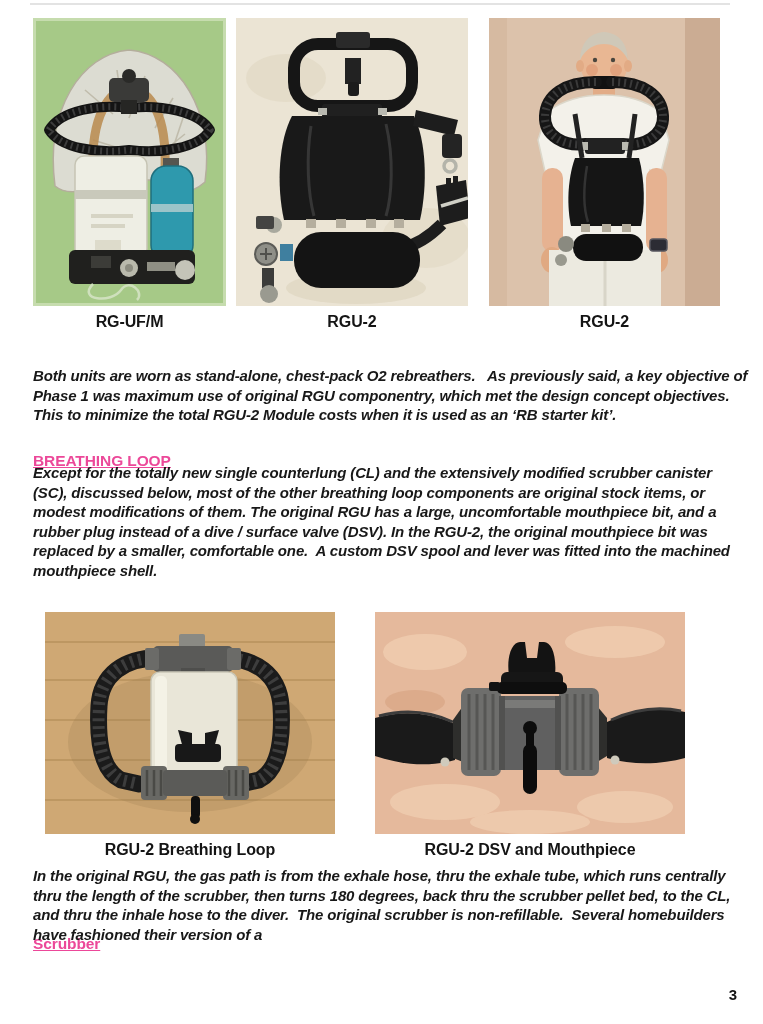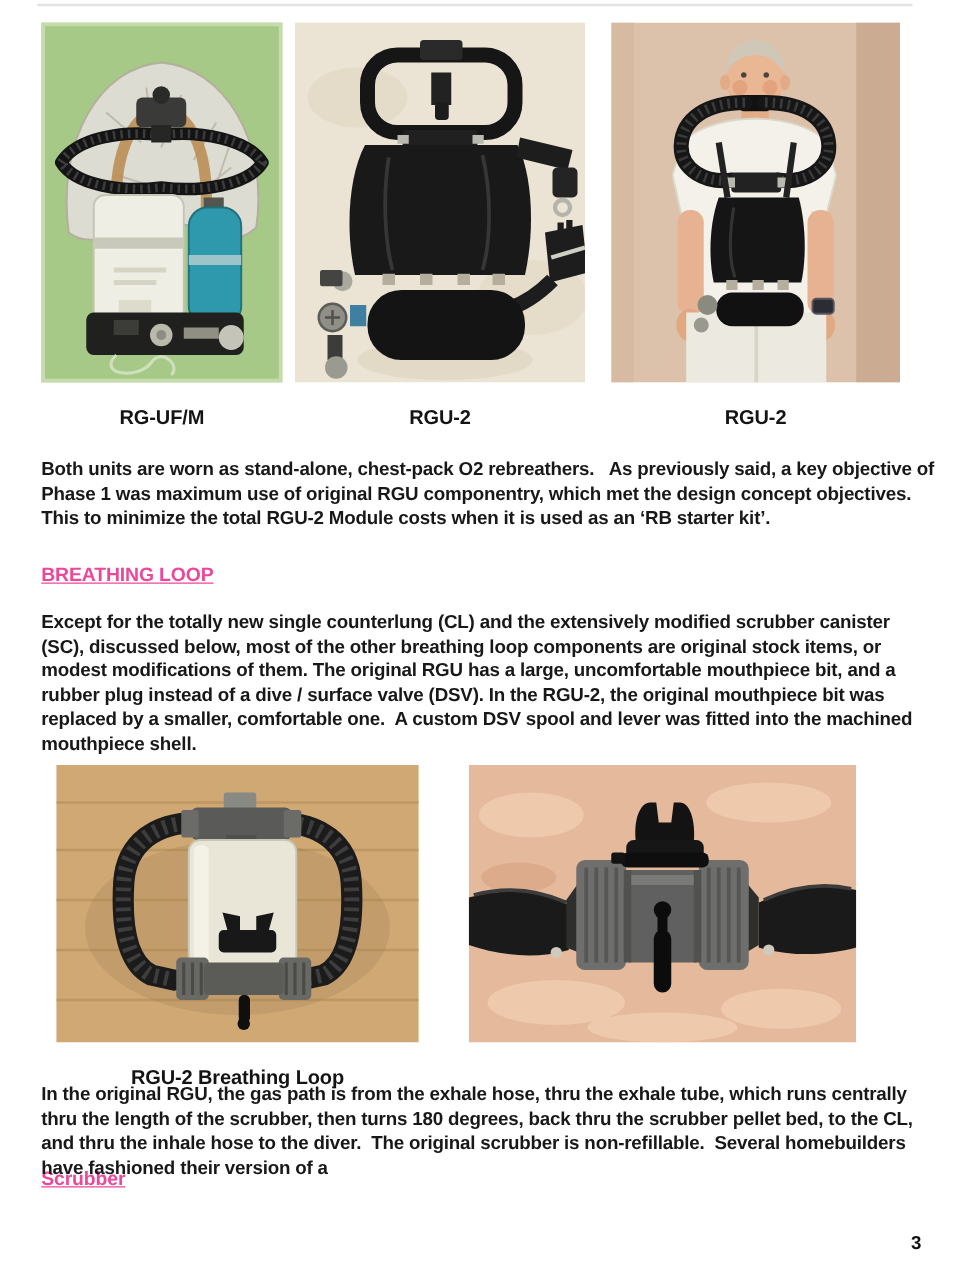--- a/index.html
+++ b/index.html
@@ -1,41 +1,41 @@
 <!DOCTYPE html>
 <html><head>
 <meta charset="utf-8">
 <style>
   html,body{margin:0;padding:0;background:#ffffff;}
   .page{
     position:relative;width:763px;height:1024px;background:#ffffff;overflow:hidden;
     font-family:"Liberation Sans","DejaVu Sans",sans-serif;color:#161616;
   }
   .scanline{position:absolute;left:30px;top:3px;width:700px;height:2px;background:#e3e3e3;}
-  figure{margin:0;padding:0;position:absolute;display:flex;flex-direction:column;align-items:center;gap:13px;}
+  figure{margin:0;padding:0;position:absolute;display:flex;flex-direction:column;align-items:center;}
   figure svg{display:block;}
   figcaption{
     margin-top:7px;font-weight:700;font-size:16px;letter-spacing:-0.1px;color:#141414;text-align:center;
   }
   .fig-top1{left:33px;top:18px;width:193px;}
   .fig-top2{left:236px;top:18px;width:232px;}
   .fig-top3{left:489px;top:18px;width:231px;}
   .fig-mid1{left:45px;top:612px;width:290px;}
   .fig-mid2{left:375px;top:612px;width:310px;}
   .para{
     position:absolute;left:33px;width:716px;font-size:15px;line-height:19.5px;font-weight:700;
-    letter-spacing:-0.15px;white-space:pre-wrap;color:#181818;
+    letter-spacing:-0.15px;white-space:pre-wrap;color:#181818;font-style:italic;
   }
   .para-intro{top:351px;}
   .heading{
     position:absolute;left:33px;font-size:15.5px;font-weight:700;letter-spacing:-0.1px;
     text-decoration:underline;color:#ec4899;
   }
   .heading-1{top:452px;}
-  .body-1{top:473px;}
+  .body-1{top:448px;}
   .heading-2{top:911px;margin-top:24px;}
   .body-2{top:851px;}
   .page-number{
     position:absolute;left:720px;top:986px;width:26px;text-align:center;
     font-size:15px;font-weight:700;color:#141414;
   }
 </style>
 </head>
 <body>
 
@@ -282,19 +282,20 @@
         <rect x="122" y="70" width="70" height="12" rx="5" fill="#0e0e0e"></rect>
         <rect x="114" y="70" width="11" height="9" rx="2" fill="#131313"></rect>
       </g>
 
       <g>
         <circle cx="155" cy="116" r="7" fill="#0c0c0c"></circle>
         <rect x="151" y="120" width="8" height="16" fill="#0c0c0c"></rect>
         <rect x="148" y="132" width="14" height="50" rx="7" fill="#0c0c0c"></rect>
       </g>
     </svg>
+    <figcaption>RGU-2 DSV and Mouthpiece</figcaption>
   </figure>
 
   <div class="heading heading-2">Scrubber</div>
   <p class="para body-2">In the original RGU, the gas path is from the exhale hose, thru the exhale tube, which runs centrally thru the length of the scrubber, then turns 180 degrees, back thru the scrubber pellet bed, to the CL, and thru the inhale hose to the diver.  The original scrubber is non-refillable.  Several homebuilders have fashioned their version of a</p>
 
   <div class="page-number">3</div>
 </div>
 
 </body></html>

